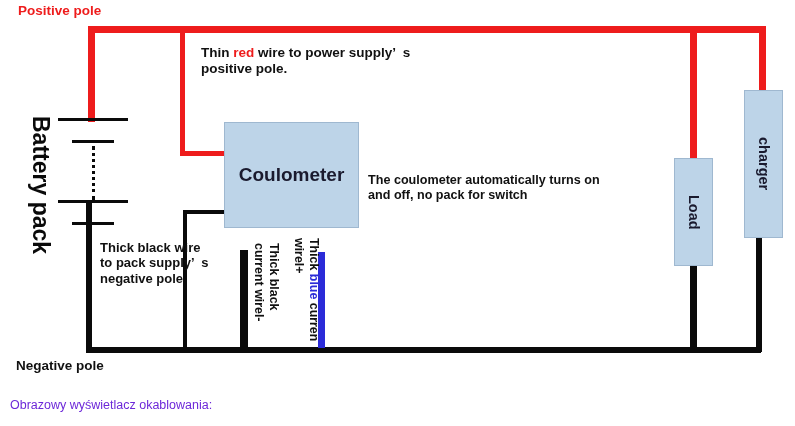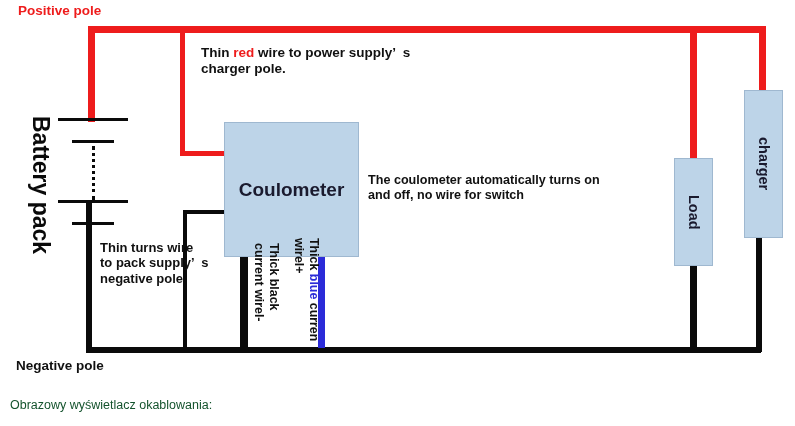--- a/index.html
+++ b/index.html
@@ -46,21 +46,21 @@
     left: 16px;
     top: 358px;
     font-size: 13.5px;
     font-weight: bold;
   }
   .label-caption {
     left: 10px;
     top: 398px;
     font-size: 12.5px;
     font-weight: normal;
-    color: #14532d;
+    color: #6d28d9;
   }
   .note-red {
     left: 201px;
     top: 45px;
     font-size: 13.5px;
   }
   .note-coulo {
     left: 368px;
     top: 173px;
     font-size: 12.6px;
@@ -81,21 +81,21 @@
   .box-label {
     position: absolute;
     left: 0; top: 0;
     width: 100%; height: 100%;
     display: flex;
     align-items: center;
     justify-content: center;
     font-weight: bold;
     color: #1a1a2e;
   }
-  #coulometer-box { left: 224px; top: 122px; width: 135px; height: 135px; }
+  #coulometer-box { left: 224px; top: 122px; width: 135px; height: 106px; }
   #coulometer-box .box-label { font-size: 19px; }
 
   #load-box    { left: 674px; top: 158px; width: 39px; height: 108px; }
   #charger-box { left: 744px; top: 90px;  width: 39px; height: 148px; }
   #load-box .box-label,
   #charger-box .box-label {
     font-size: 14.5px;
     writing-mode: vertical-rl;
     text-orientation: mixed;
   }
@@ -189,23 +189,23 @@
   <div class="box" id="charger-box">
     <div class="box-label">charger</div>
   </div>
 
   <div class="txt label-positive">Positive pole</div>
 
   <div class="txt label-negative">Negative pole</div>
 
   <div class="txt label-caption">Obrazowy wyświetlacz okablowania:</div>
 
-  <div class="txt note-red"><span>Thin </span><span class="red-txt">red</span><span> wire to power supply’  s</span><br><span>charger pole.</span></div>
-
-  <div class="txt note-coulo"><span>The coulometer automatically turns on</span><br><span>and off, no wire for switch</span></div>
-
-  <div class="txt note-thinblack"><span>Thin turns wire</span><br><span>to pack supply’  s</span><br><span>negative pole</span></div>
+  <div class="txt note-red"><span>Thin </span><span class="red-txt">red</span><span> wire to power supply’  s</span><br><span>positive pole.</span></div>
+
+  <div class="txt note-coulo"><span>The coulometer automatically turns on</span><br><span>and off, no pack for switch</span></div>
+
+  <div class="txt note-thinblack"><span>Thick black wire</span><br><span>to pack supply’  s</span><br><span>negative pole</span></div>
 
   <div class="vlabel" id="label-thick-black"><span>Thick black</span><br><span>current wireI-</span></div>
 
   <div class="vlabel" id="label-thick-blue"><span>Thick </span><span class="blue-txt">blue</span><span> curren</span><br><span>wireI+</span></div>
 
 </div>
 
 </body></html>

